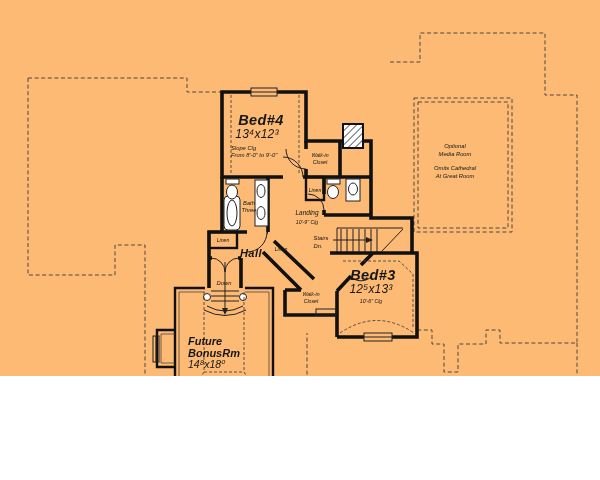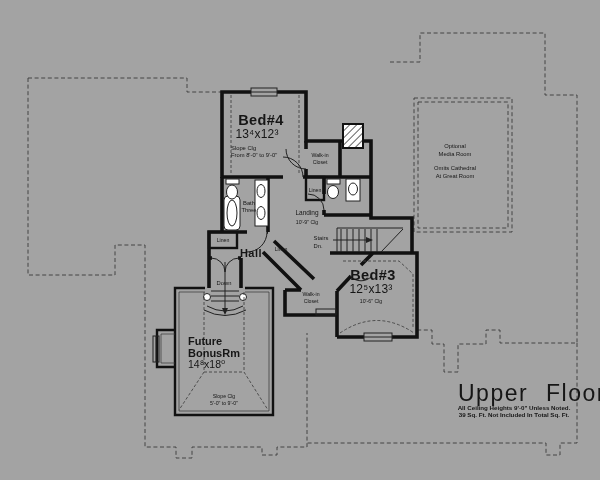--- a/index.html
+++ b/index.html
@@ -1,16 +1,16 @@
 <!DOCTYPE html>
 <html><head>
 <meta charset="utf-8">
 <style>
   html,body{margin:0;padding:0;background:#fff;}
-  .stage{width:600px;height:480px;background:#a3a3a3;position:relative;overflow:hidden;}
+  .stage{width:600px;height:376px;background:#fdba74;position:relative;overflow:hidden;font-style:italic;}
   svg{display:block;}
   .t{font-family:"Liberation Sans","DejaVu Sans",sans-serif;fill:#161616;}
   .room{font-size:14.5px;font-weight:bold;letter-spacing:.4px;}
   .dims{font-size:12px;letter-spacing:.2px;}
   .med{font-size:6.5px;}
   .small{font-size:5.8px;}
   .tiny{font-size:5.2px;}
   .hallname{font-size:11px;font-weight:bold;letter-spacing:.5px;}
   .bonusname{font-size:11px;font-weight:bold;}
   .bonusdims{font-size:10.5px;}

